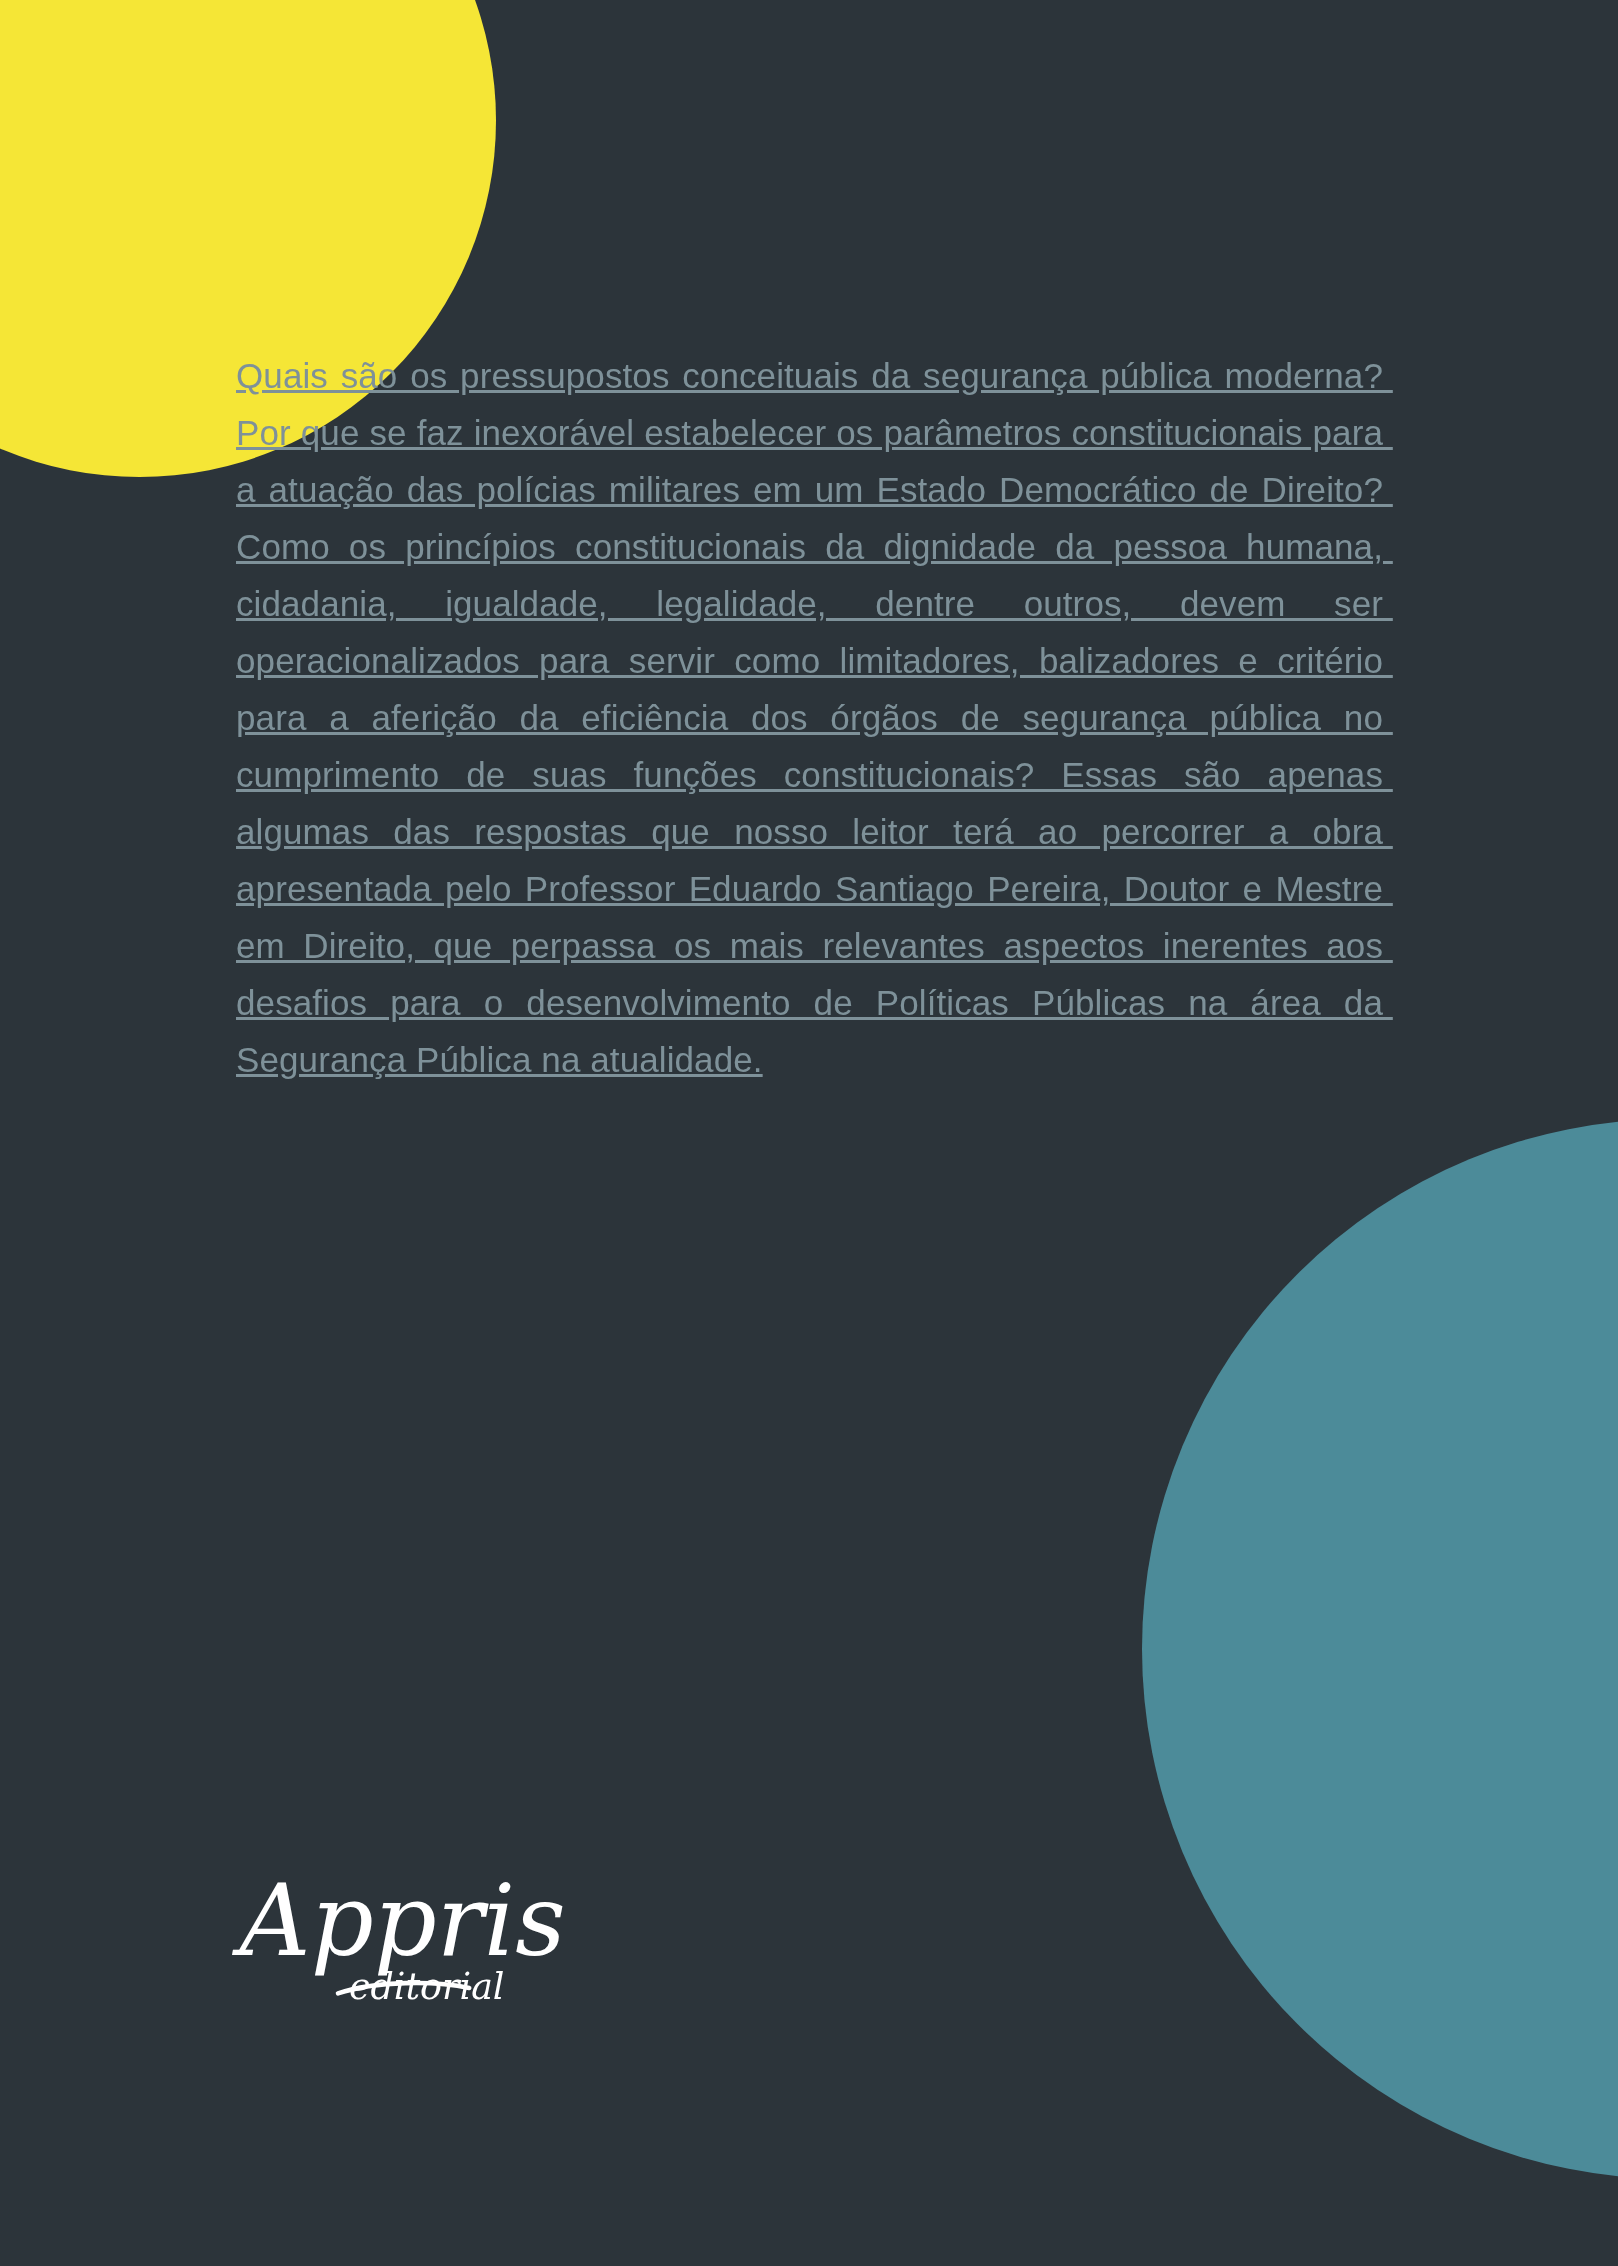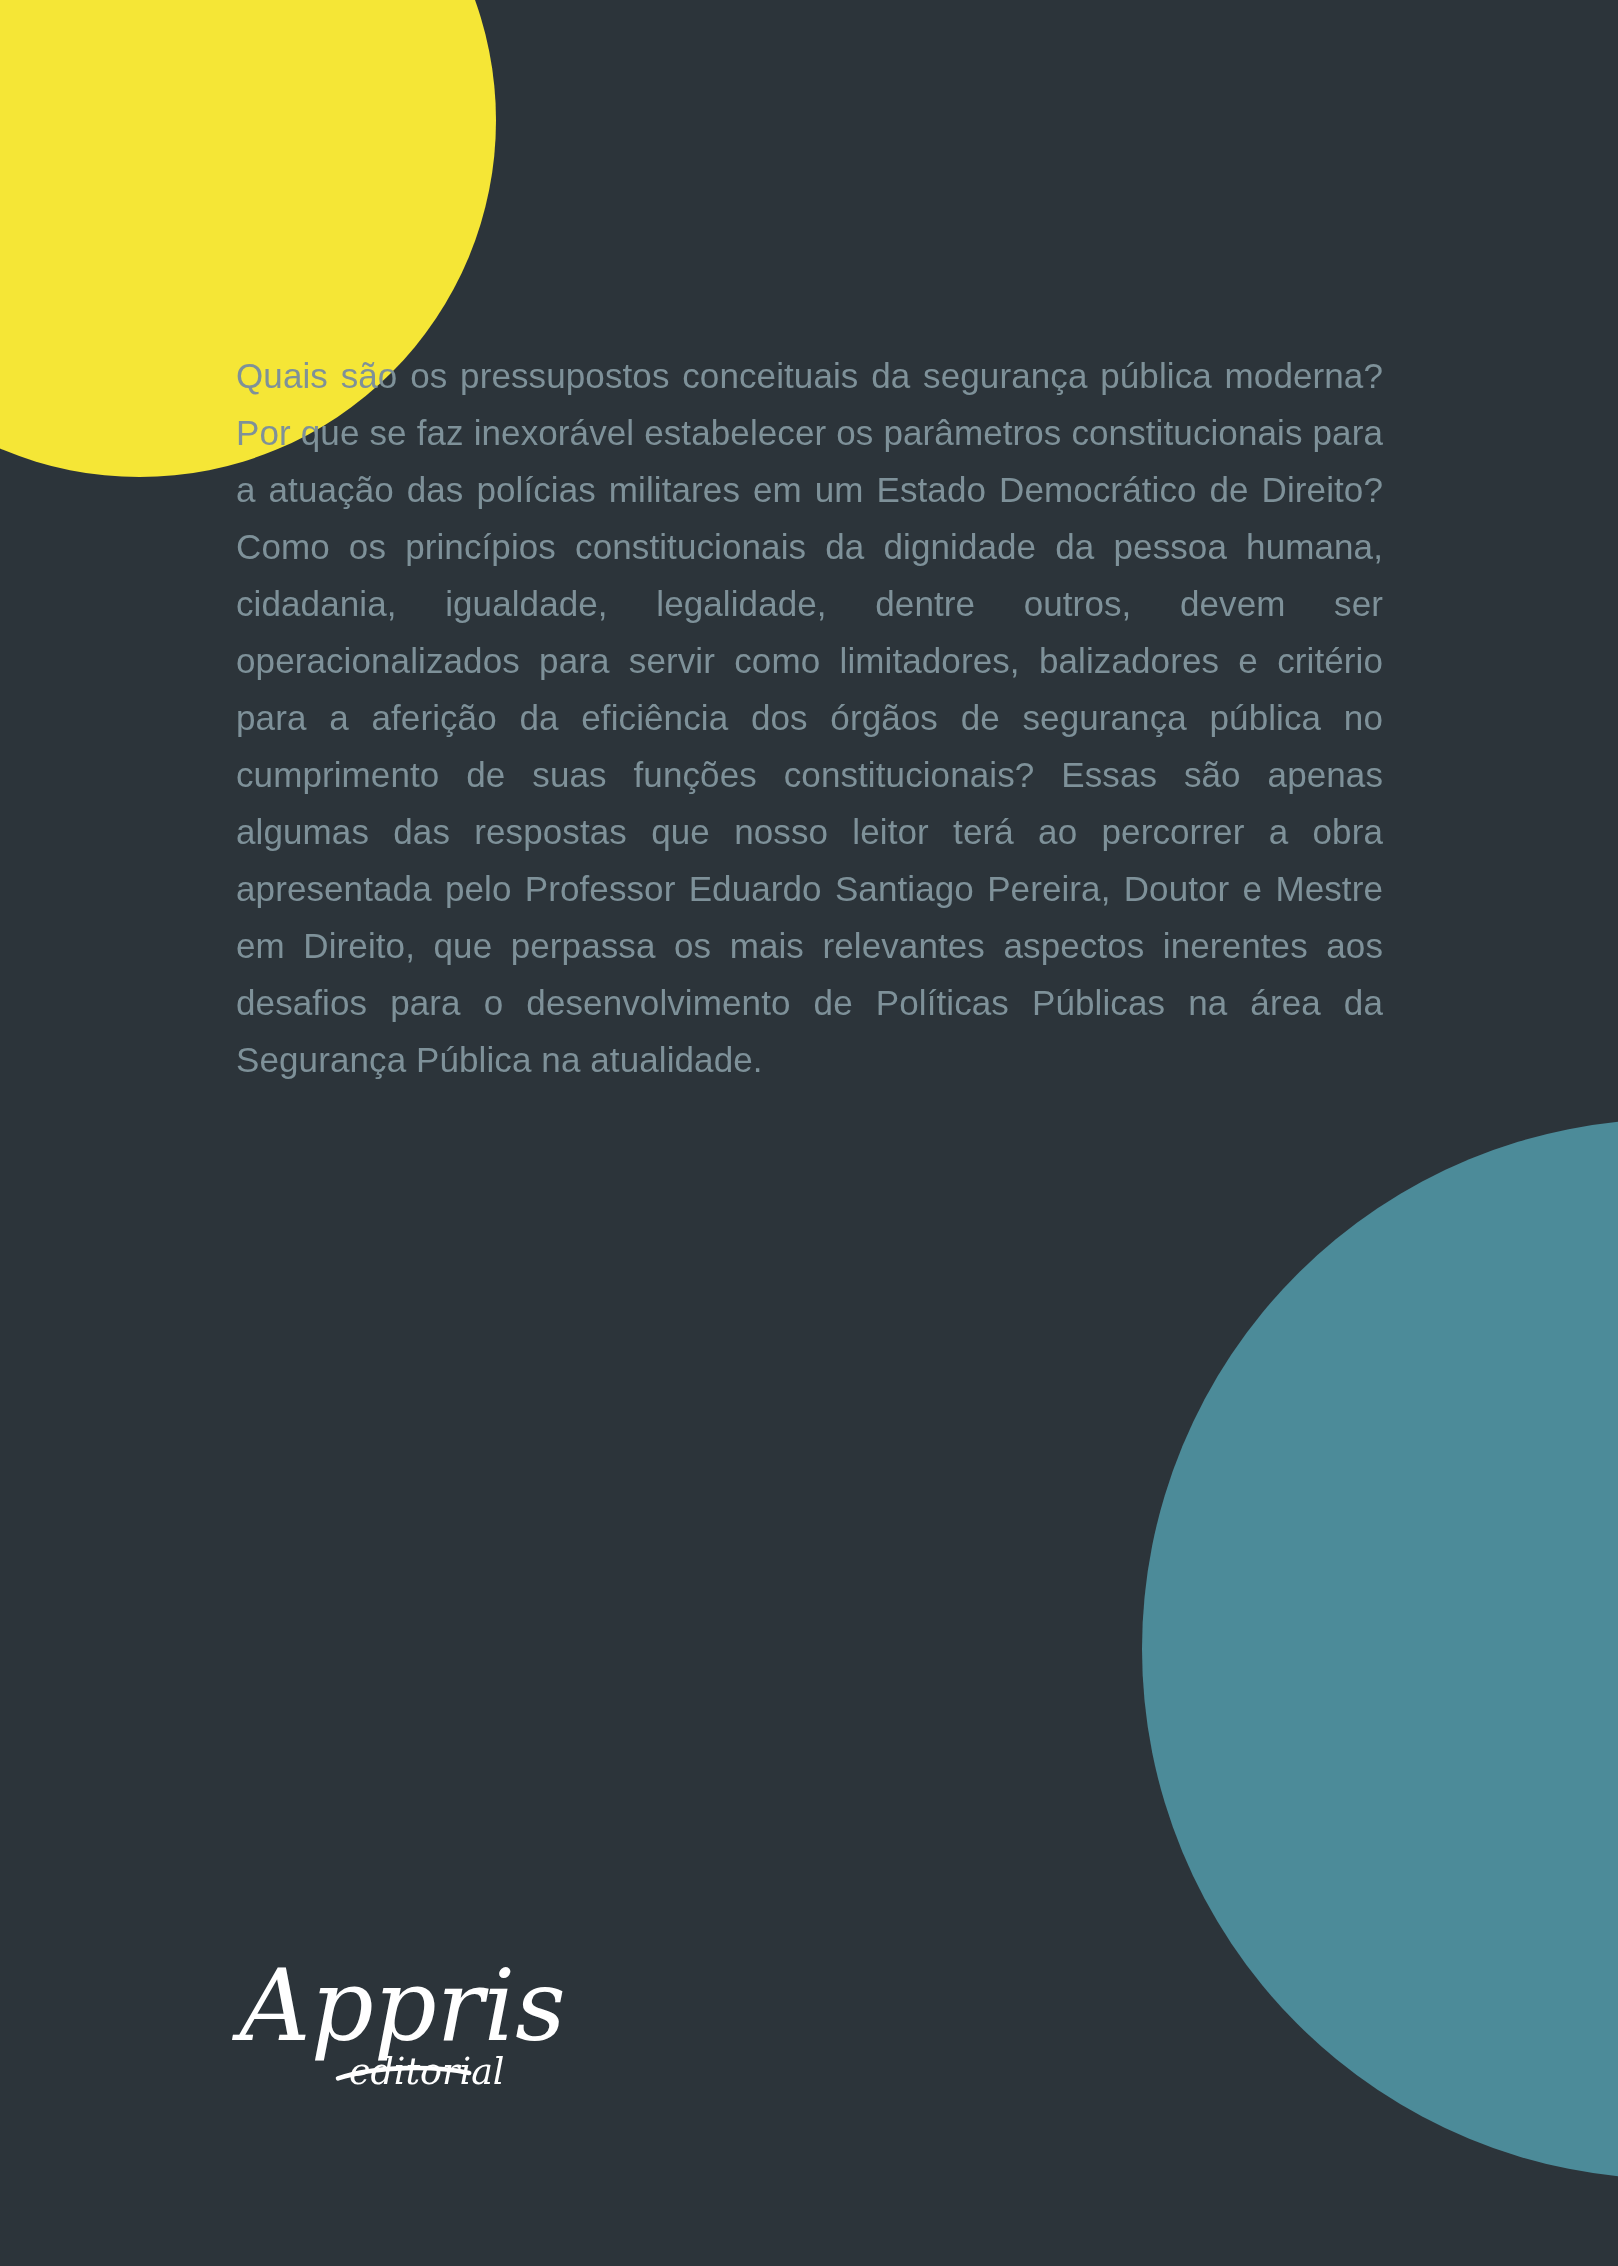--- a/index.html
+++ b/index.html
@@ -42,25 +42,26 @@
     left: 236px;
     top: 347px;
     width: 1147px;
     color: #7e9199;
     font-size: 35px;
     line-height: 57px;
     text-align: justify;
     text-justify: inter-word;
     letter-spacing: 0.1px;
     white-space: pre-wrap;
+    text-decoration: underline;
   }
   .logo {
     position: absolute;
     left: 239px;
-    top: 1949px;
+    top: 1864px;
     width: 311px;
     height: 164px;
   }
   .logo svg {
     display: block;
     overflow: visible;
   }
   .logo-wordmark {
     font-family: "DejaVu Serif", serif;
     font-style: italic;

